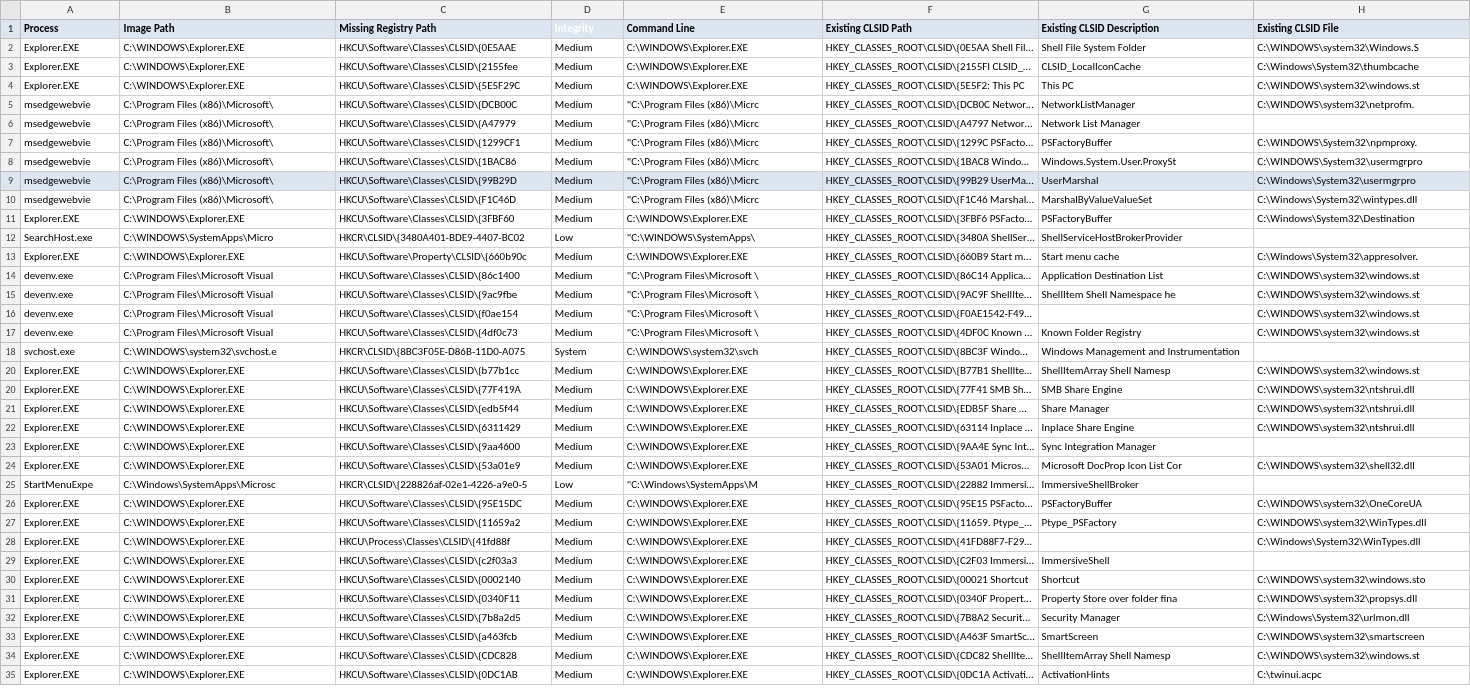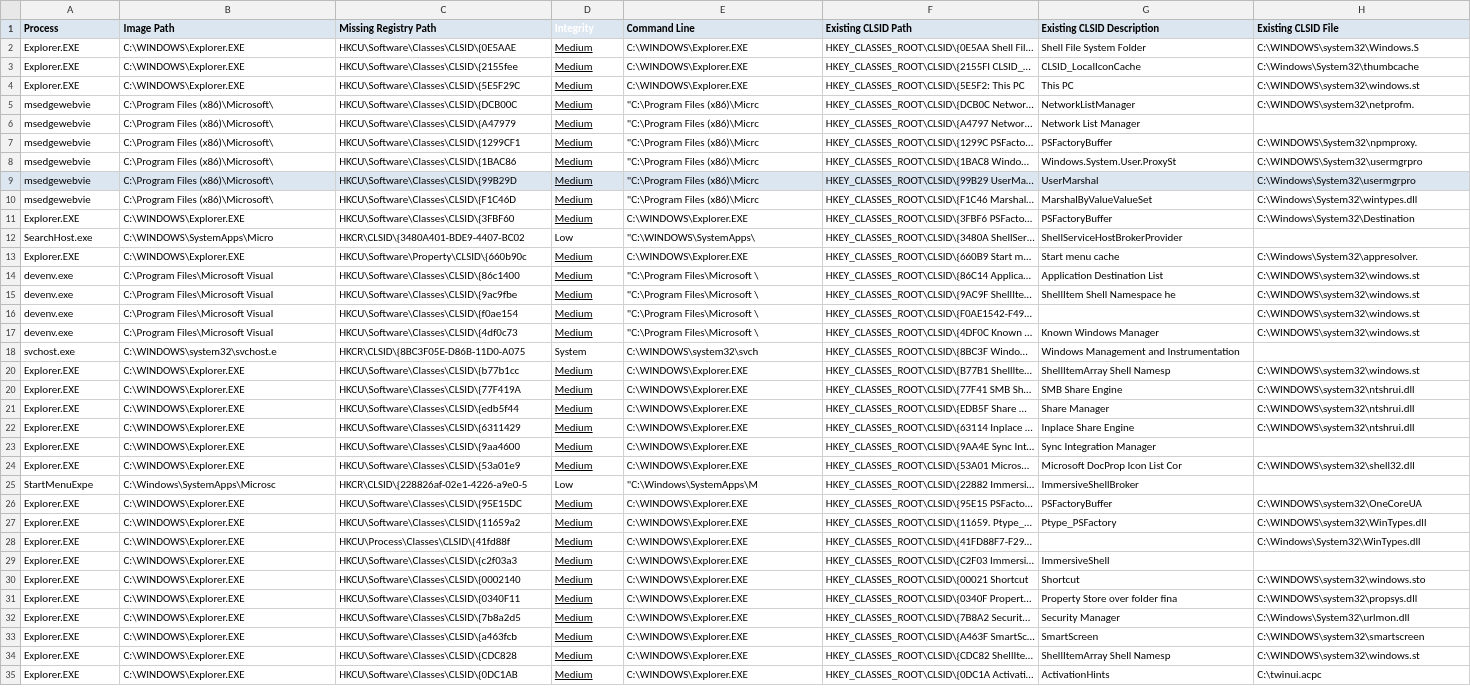--- a/index.html
+++ b/index.html
@@ -71,21 +71,21 @@
     }
     
     .col-a { width: 90px; }
     .col-b { width: 195px; }
     .col-c { width: 195px; }
     .col-d { width: 65px; }
     .col-e { width: 180px; }
     .col-f { width: 195px; }
     .col-g { width: 195px; }
     .col-h { width: 195px; }
-    td.medium { color: #000; text-decoration: underline; }
+    td.medium { color: #000; }
     td.low { color: #000; }
     td.system { color: #000; }
   </style>
 </head>
 <body>
 
 <div class="spreadsheet-container">
   <table>
     <thead>
       <tr>
@@ -278,21 +278,21 @@
           <td class="col-h">C:\WINDOWS\system32\windows.st</td>
         </tr>
         <tr>
           <td class="col-row">17</td>
           <td class="col-a">devenv.exe</td>
           <td class="col-b">C:\Program Files\Microsoft Visual</td>
           <td class="col-c">HKCU\Software\Classes\CLSID\{4df0c73</td>
           <td class="col-d medium">Medium</td>
           <td class="col-e">"C:\Program Files\Microsoft \</td>
           <td class="col-f">HKEY_CLASSES_ROOT\CLSID\{4DF0C Known Folder Manager</td>
-          <td class="col-g">Known Windows Manager</td>
+          <td class="col-g">Known Folder Registry</td>
           <td class="col-h">C:\WINDOWS\system32\windows.st</td>
         </tr>
         <tr>
           <td class="col-row">18</td>
           <td class="col-a">svchost.exe</td>
           <td class="col-b">C:\WINDOWS\system32\svchost.e</td>
           <td class="col-c">HKCR\CLSID\{8BC3F05E-D86B-11D0-A075</td>
           <td class="col-d system">System</td>
           <td class="col-e">C:\WINDOWS\system32\svch</td>
           <td class="col-f">HKEY_CLASSES_ROOT\CLSID\{8BC3F Windows Management and Instrumentation</td>

